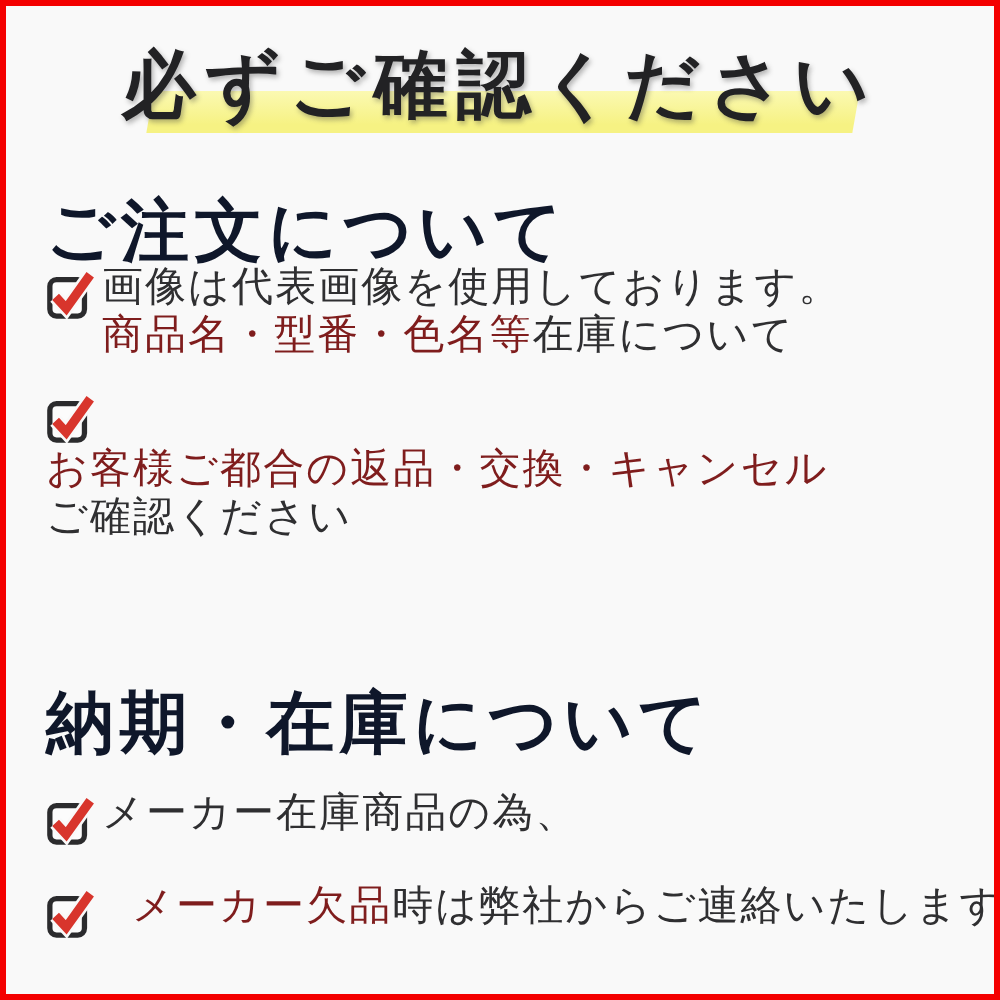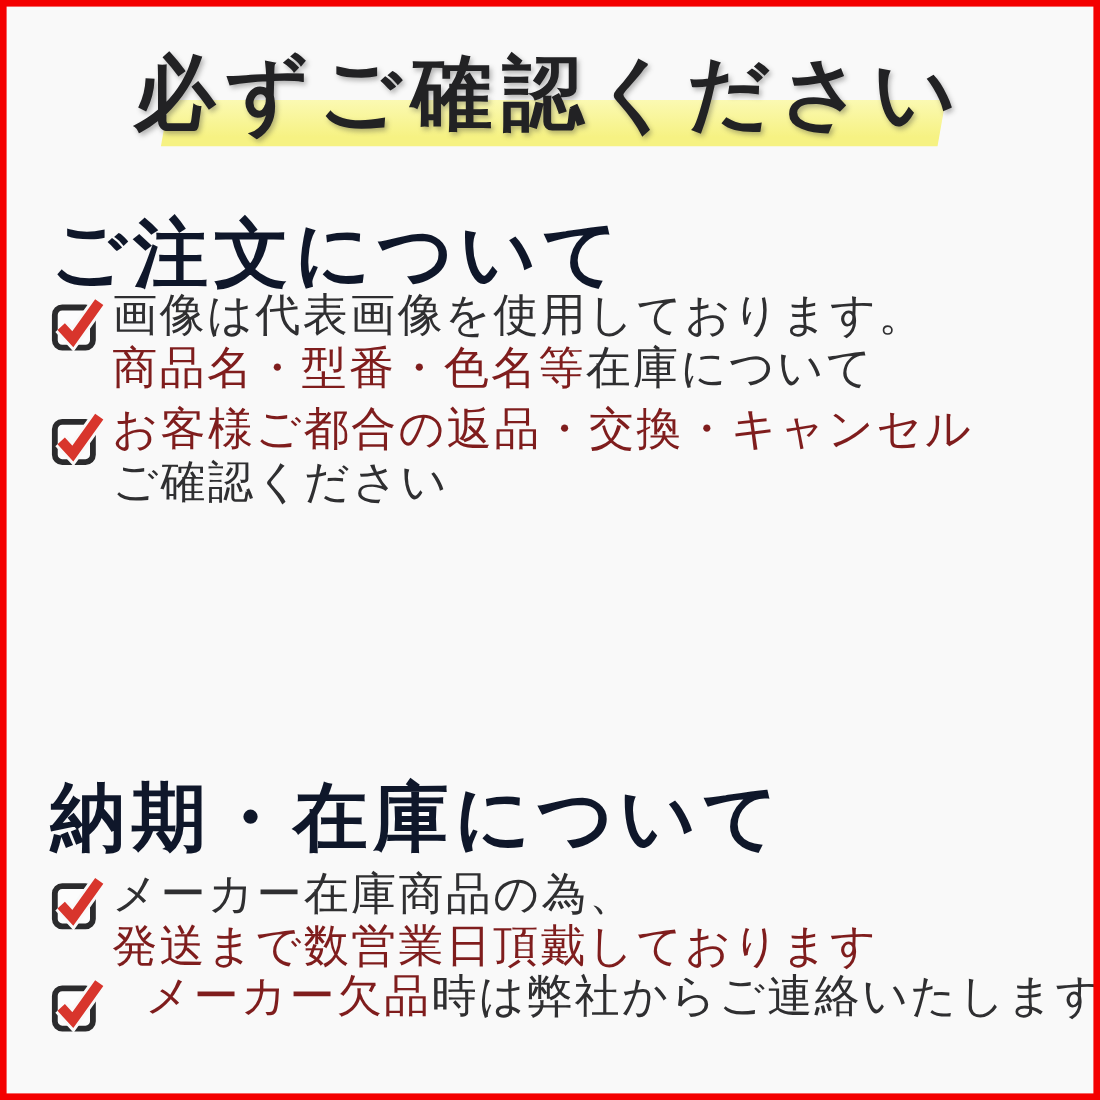--- a/index.html
+++ b/index.html
@@ -21,24 +21,24 @@
     position:absolute; top:36px; left:0; width:100%; text-align:center;
     font-size:74px; font-weight:700; color:#222224; letter-spacing:0.12em;
     text-shadow:2px 3px 5px rgba(50,50,50,0.35);
     z-index:2; white-space:nowrap;
   }
   .heading {
     position:absolute; left:46px; font-size:68px; font-weight:700;
     color:#0f172a; letter-spacing:0.08em; white-space:nowrap;
   }
   .heading.h1 { top:186px; }
-  .heading.h2 { top:678px;margin-top:20px; }
+  .heading.h2 { top:678px; }
   .item { position:absolute; left:46px; display:flex; align-items:flex-start; }
   .item.i1 { top:263px; }
-  .item.i2 { top:367px; }
+  .item.i2 { top:387px;flex-direction:column; }
   .item.i3 { top:517px; }
   .item.i4 { top:789px; }
   .item.i5 { top:882px;gap:30px; }
   .cb { width:50px; height:56px; flex:0 0 auto; margin-right:6px; margin-top:2px; }
   .txt {
     font-size:41px; color:#2f2f31; letter-spacing:0.05em;
     line-height:1.16; white-space:nowrap; font-weight:500;
   }
   .red { color:#7f1d1d; }
   .note {
@@ -85,21 +85,20 @@
   <div class="heading h2">納期・在庫について</div>
 
   <div class="item i4">
     <svg class="cb" viewBox="0 0 52 56">
       <rect x="4" y="14" width="36" height="38" rx="7" fill="#fcfcfc" stroke="#2b2b2d" stroke-width="5.5"></rect>
       <path d="M10 32 L21 44 L46 9" fill="none" stroke="#f9f9f9" stroke-width="15"></path>
       <path d="M10 32 L21 44 L46 9" fill="none" stroke="#d8352c" stroke-width="9.5"></path>
     </svg>
     <div class="txt">
       <div><span>メーカー在庫商品の為、</span></div>
-      <div><span class="red">発送まで数営業日頂戴しております</span></div>
     </div>
   </div>
 
   <div class="item i5">
     <svg class="cb" viewBox="0 0 52 56">
       <rect x="4" y="14" width="36" height="38" rx="7" fill="#fcfcfc" stroke="#2b2b2d" stroke-width="5.5"></rect>
       <path d="M10 32 L21 44 L46 9" fill="none" stroke="#f9f9f9" stroke-width="15"></path>
       <path d="M10 32 L21 44 L46 9" fill="none" stroke="#d8352c" stroke-width="9.5"></path>
     </svg>
     <div class="txt">

